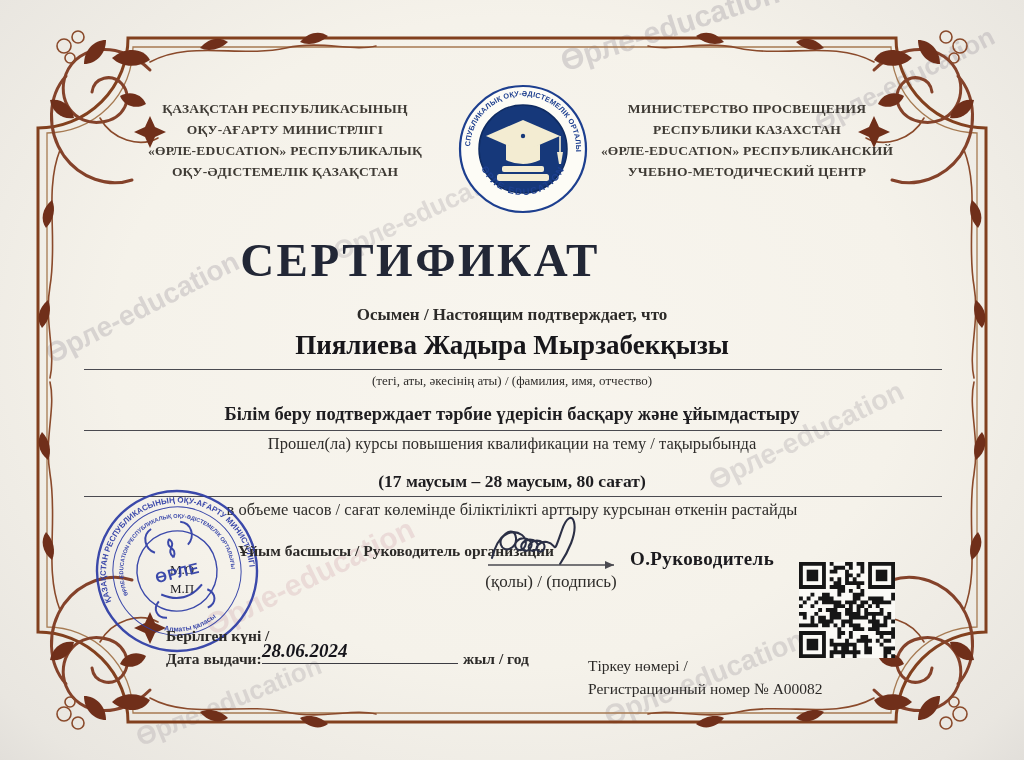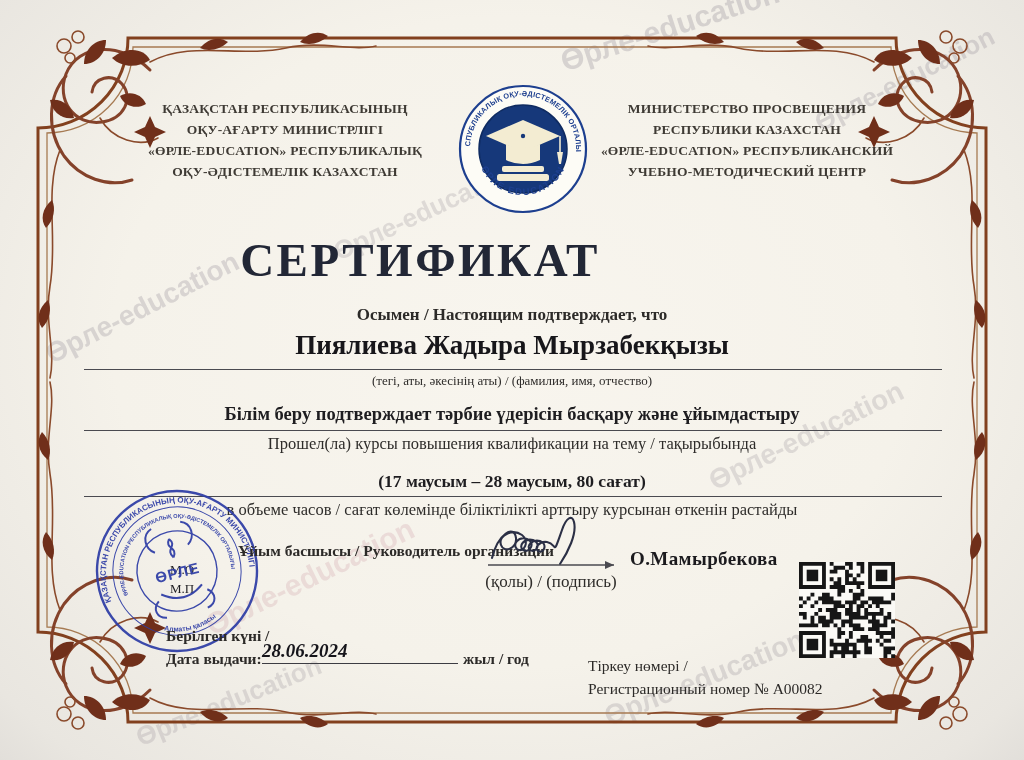--- a/index.html
+++ b/index.html
@@ -81,21 +81,21 @@
     <use href="#cornerArt"></use>
     <use href="#cornerArt" transform="translate(1024,0) scale(-1,1)"></use>
     <use href="#cornerArt" transform="translate(0,760) scale(1,-1)"></use>
     <use href="#cornerArt" transform="translate(1024,760) scale(-1,-1)"></use>
   </svg>
 
   <div class="abs hdr" style="left:116px;top:98px;width:338px;">
     <div>ҚАЗАҚСТАН РЕСПУБЛИКАСЫНЫҢ</div>
     <div>ОҚУ-АҒАРТУ МИНИСТРЛІГІ</div>
     <div>«ӨРЛЕ-EDUCATION» РЕСПУБЛИКАЛЫҚ</div>
-    <div>ОҚУ-ӘДІСТЕМЕЛІК КАЗАХСТАН</div>
+    <div>ОҚУ-ӘДІСТЕМЕЛІК ҚАЗАҚСТАН</div>
   </div>
 
   <svg class="abs" style="left:458px;top:84px;" width="130" height="130" viewBox="0 0 130 130">
     <defs>
       <path id="lgTop" d="M 12,65 A 53,53 0 0 1 118,65"></path>
       <path id="lgBot" d="M 19,65 A 46,46 0 0 0 111,65"></path>
     </defs>
     <circle cx="65" cy="65" r="63" fill="#fdfcf6" stroke="#1d3f8f" stroke-width="2.2"></circle>
     <circle cx="65" cy="65" r="44" fill="#16387a" stroke="#0f2b61" stroke-width="1.5"></circle>
     <text font-size="7.3" font-weight="bold" fill="#1d3f8f" letter-spacing=".2" font-family="Liberation Sans, DejaVu Sans, sans-serif">
@@ -174,21 +174,21 @@
   </svg>
 
   <div class="abs label" style="left:238px;top:542px;">Ұйым басшысы / Руководитель организации</div>
 
   <svg class="abs" style="left:484px;top:512px;" width="150" height="66" viewBox="0 0 150 66">
     <path d="M8,46 C14,22 30,12 32,26 C33,36 20,42 17,33 C14,24 28,16 38,23 C46,29 40,42 33,37 C28,33 34,24 43,27 C52,30 46,42 39,38 C34,34 40,26 49,28 C58,31 52,42 46,38 C42,34 48,27 56,29 C64,32 60,42 54,39 C50,36 55,29 63,30 C74,32 68,46 78,18 C82,6 88,2 90,10 C93,22 84,40 76,52" fill="none" stroke="#2b2f45" stroke-width="2.1" stroke-linecap="round"></path>
     <path d="M4,53 H130" stroke="#4a4a50" stroke-width="1.5" fill="none"></path>
     <polygon points="130,53 121,49 121,57" fill="#4a4a50"></polygon>
   </svg>
   <div class="abs sig-caption" style="left:484px;top:572px;width:134px;">(қолы) / (подпись)</div>
-  <div class="abs sig-name" style="left:630px;top:548px;">О.Мамырбекова</div>
+  <div class="abs sig-name" style="left:630px;top:548px;">О.Руководитель</div>
 
   <div class="abs issue-label" style="left:166px;top:624px;">
     <div>Берілген күні /</div>
     <div>Дата выдачи:</div>
   </div>
   <div class="abs date-val" style="left:262px;top:640px;width:196px;">28.06.2024</div>
   <div class="abs rule" style="left:262px;top:663px;width:196px;border-top-color:#3c3c42;"></div>
   <div class="abs issue-label" style="left:463px;top:647px;">жыл / год</div>
 
   <svg class="abs" style="left:799px;top:562px;" width="96" height="96" viewBox="0 0 95 95">

